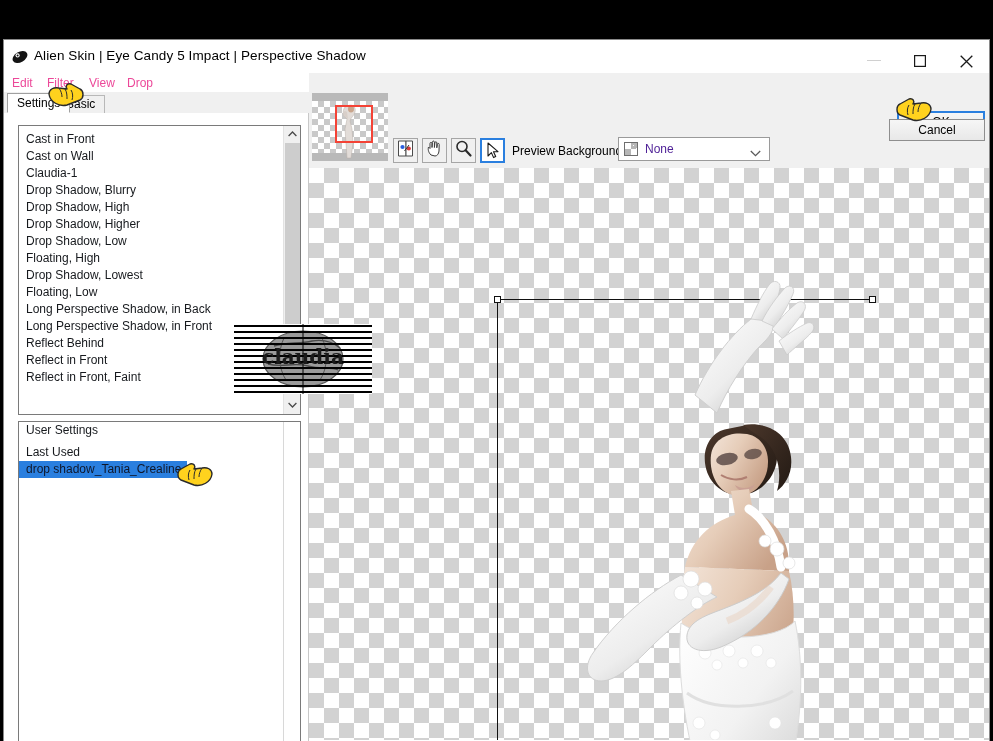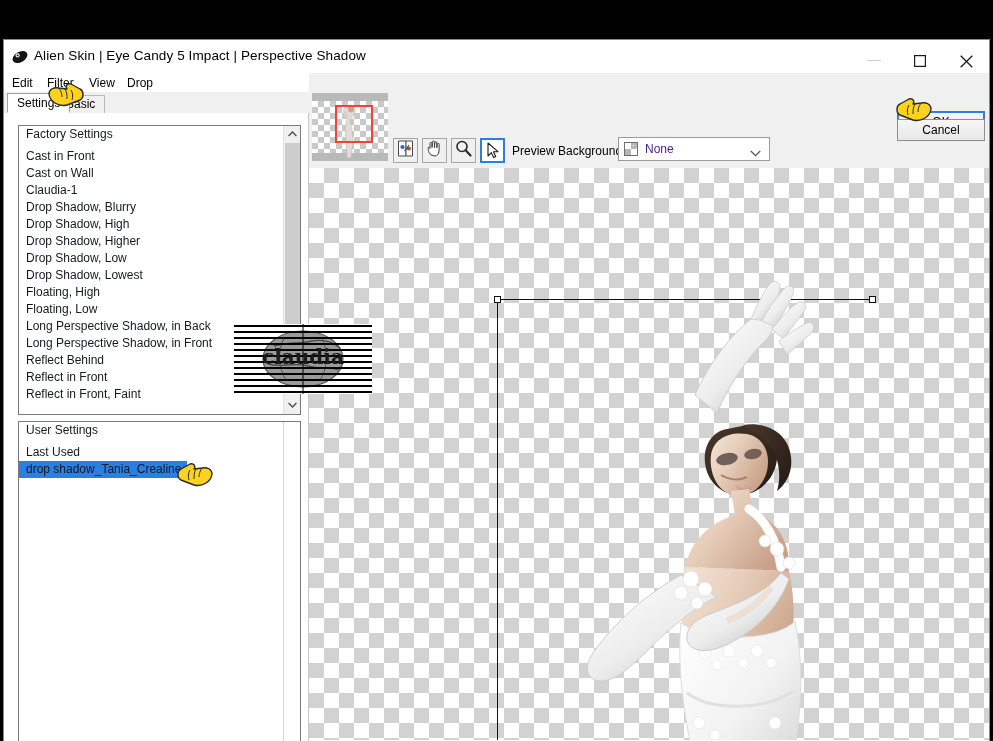--- a/index.html
+++ b/index.html
@@ -59,21 +59,21 @@
 
   
   #menubar {
     position: absolute; left: 0; top: 33px;
     width: 100%; height: 19px;
     background: #ffffff;
   }
   .menu-item {
     position: absolute; top: 2px;
     font-size: 12px;
-    color: #000000;
+    color: #ec4899;
     padding: 1px 5px;
     cursor: default;
     white-space: nowrap;
   }
 
   
   #tabstrip {
     position: absolute; left: 0; top: 52px;
     width: 100%; height: 21px;
     background: #f0f0f0;
@@ -259,21 +259,21 @@
     position: absolute; right: 4px; top: 38px;
     width: 88px; height: 22px;
     line-height: 18px;
     background: linear-gradient(#f6f6f6, #e8e8e8);
     border: 2px solid #2a7fdf;
     font-size: 12px; text-align: center; box-sizing: border-box;
     cursor: default;
   }
   #btn-cancel {
     position: absolute; right: 4px; top: 46px;
-    width: 88px; height: 22px;
+    width: 96px; height: 22px;
     line-height: 20px;
     background: linear-gradient(#f6f6f6, #e8e8e8);
     border: 1px solid #8e8e8e;
     font-size: 12px; text-align: center; box-sizing: border-box;
     cursor: default;
   }
 
   
   #preview-canvas {
     position: absolute; left: 0; top: 95px;
@@ -395,31 +395,30 @@
 
   <div id="tabstrip">
     <div class="tab active" id="tab-settings">Settings</div>
     <div class="tab inactive" id="tab-basic">Basic</div>
   </div>
 
   <div id="left-panel">
 
     <div class="listbox" id="factory-list">
       <div class="list-inner">
-        <div class="list-row group">Factory Settings</div>
         <div class="spacer-row"></div>
         <div class="list-row">Cast in Front</div>
         <div class="list-row">Cast on Wall</div>
         <div class="list-row">Claudia-1</div>
         <div class="list-row">Drop Shadow, Blurry</div>
         <div class="list-row">Drop Shadow, High</div>
         <div class="list-row">Drop Shadow, Higher</div>
         <div class="list-row">Drop Shadow, Low</div>
+        <div class="list-row">Floating, High</div>
         <div class="list-row">Drop Shadow, Lowest</div>
-        <div class="list-row">Floating, High</div>
         <div class="list-row">Floating, Low</div>
         <div class="list-row">Long Perspective Shadow, in Back</div>
         <div class="list-row">Long Perspective Shadow, in Front</div>
         <div class="list-row">Reflect Behind</div>
         <div class="list-row">Reflect in Front</div>
         <div class="list-row">Reflect in Front, Faint</div>
       </div>
       <div class="vscroll">
         <div class="arrow up">
           <svg width="9" height="6" viewBox="0 0 9 6">

